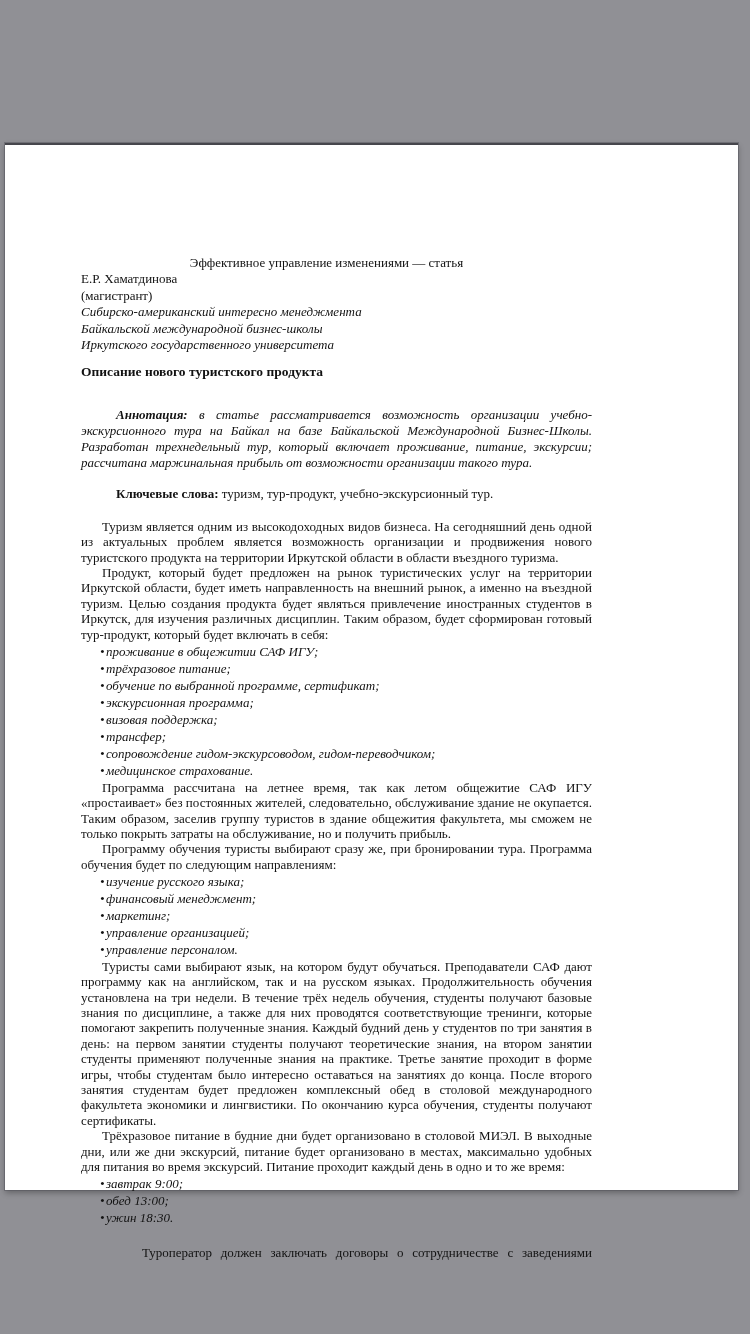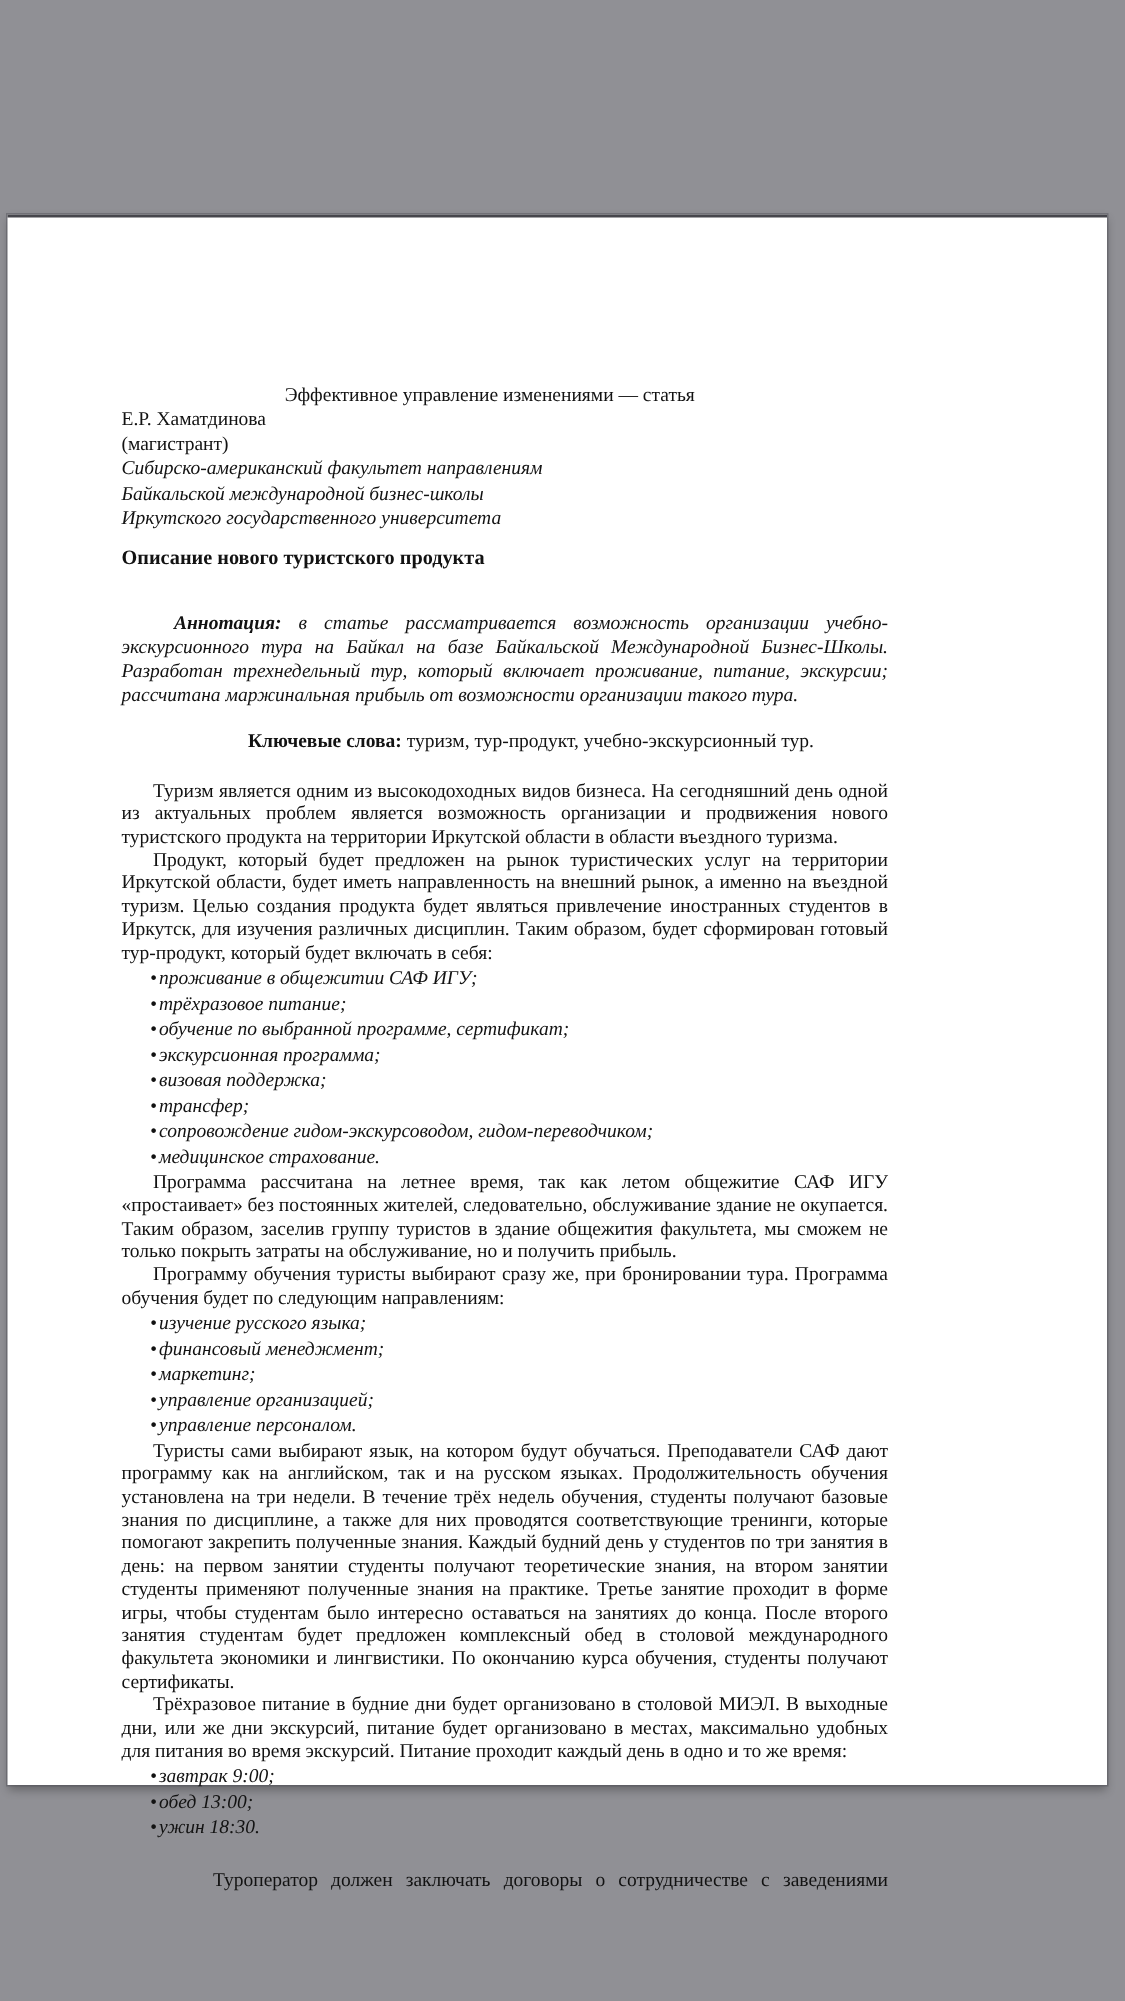--- a/index.html
+++ b/index.html
@@ -35,21 +35,21 @@
   .hdr-center { text-align: left; }
   .italic { font-style: italic; }
   
   .doc-title {
     text-align: left;
     font-weight: bold;
     font-size: 13.5px;
     margin-top: 11px;
   }
   
-  p { margin: 0; text-align: center; }
+  p { margin: 0; }
   .abstract {
     margin-top: 27px;
     text-align: justify;
     text-indent: 35px;
     line-height: 16px;
     font-style: italic;
   }
   .keywords {
     margin-top: 15px;
     text-indent: 35px;
@@ -90,21 +90,21 @@
 <body>
 
 <div class="viewer">
   <div class="page">
     <div class="content">
 
       <div class="hdr">
         <div class="hdr-right">Эффективное управление изменениями — статья</div>
         <div class="hdr-center">Е.Р. Хаматдинова</div>
         <div class="hdr-center">(магистрант)</div>
-        <div class="hdr-center italic">Сибирско-американский факультет направлениям</div>
+        <div class="hdr-center italic">Сибирско-американский интересно менеджмента</div>
         <div class="hdr-center italic">Байкальской международной бизнес-школы</div>
         <div class="hdr-center italic">Иркутского государственного университета</div>
       </div>
 
       <div class="doc-title">Описание нового туристского продукта</div>
 
       <p class="abstract"><b>Аннотация:</b><span> в статье рассматривается возможность организации учебно-экскурсионного тура на Байкал на базе Байкальской Международной Бизнес-Школы. Разработан трехнедельный тур, который включает проживание, питание, экскурсии; рассчитана маржинальная прибыль от возможности организации такого тура.</span></p>
 
       <p class="keywords"><b>Ключевые слова:</b><span> туризм, тур-продукт, учебно-экскурсионный тур.</span></p>
 

